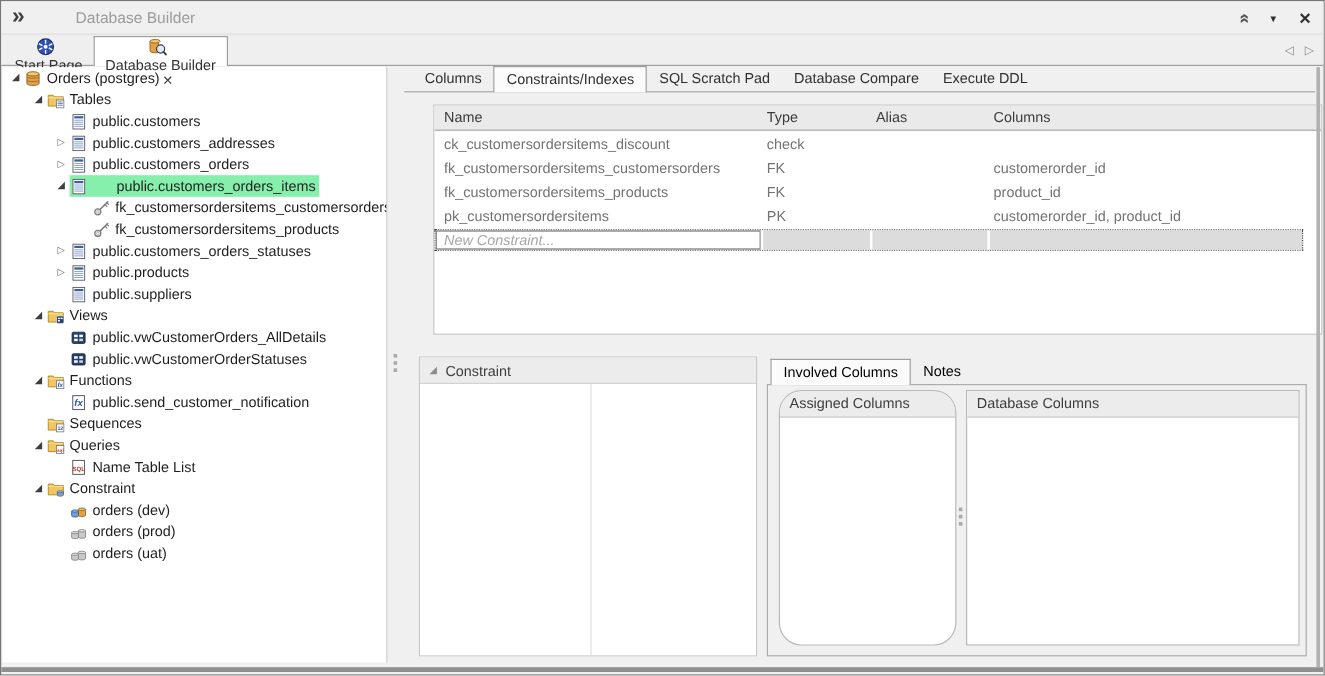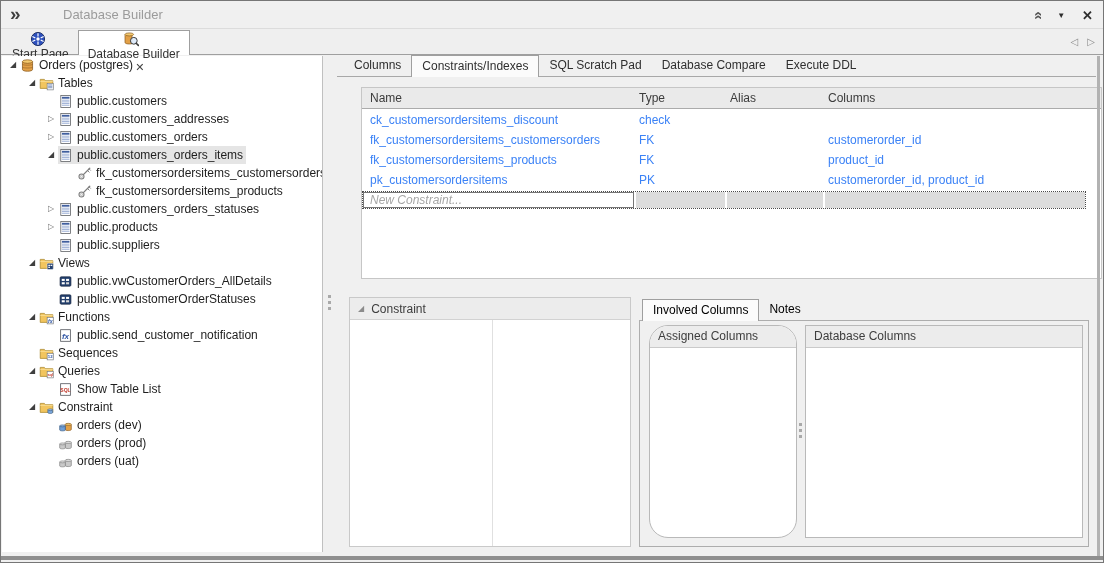--- a/index.html
+++ b/index.html
@@ -26,38 +26,38 @@
   .tab-close { margin-left:12px; font-size:11px; color:#444; cursor:pointer; }
   .tab-nav { margin-left:auto; align-self:center; display:flex; gap:9px; padding-right:8px; color:#8c8c8c; font-size:10px; }
   .tab-nav span { cursor:pointer; }
   
   .tree-panel { position:absolute; left:1px; top:55px; width:321px; bottom:10px; background:#fff; border-right:1px solid #c0c0c0; overflow:hidden; }
   .tree-row { height:18px; display:flex; align-items:center; white-space:nowrap; color:#1e1e1e; cursor:default; }
   .arrow { width:14px; flex:0 0 14px; text-align:center; font-size:8px; line-height:18px; }
   .arrow.expanded { color:#3f3f3f; }
   .arrow.collapsed { color:#707070; }
   .node { display:flex; align-items:center; height:18px; padding-right:3px; }
-  .node.selected { background:#e5e5e5; }
+  .node.selected { background:#86efac;gap:20px; }
   .icon { display:inline-block; width:15px; height:15px; flex:0 0 15px; }
   .icon svg { width:100%; height:100%; display:block; }
   .node .icon { margin-right:4px; }
   
   .main-splitter { position:absolute; left:322px; top:55px; width:14px; bottom:10px; background:#f0f0f0; cursor:col-resize; }
   .grip { position:absolute; left:50%; top:calc(50% - 9px); width:3px; height:3px; margin-left:-2px;
           background:#a9a9a9; box-shadow:0 6px 0 #a9a9a9, 0 12px 0 #a9a9a9; }
   
   .right-panel { position:absolute; left:336px; top:54px; right:7px; bottom:10px; background:#f0f0f0; }
   .panel-tab-bar { position:absolute; left:0; top:0; right:0; height:22px; display:flex; align-items:flex-end; padding-left:7px; border-bottom:1px solid #a8a8a8; }
   .panel-tab { line-height:20px; height:21px; padding:0 10px; color:#2f2f2f; cursor:pointer; white-space:nowrap; }
   .panel-tab.active { background:#fbfbfb; border:1px solid #9f9f9f; border-bottom:none; height:22px; margin-bottom:-1px; z-index:2; }
   
   .constraints-table { position:absolute; left:24px; top:32px; width:741px; height:192px; background:#fff; border:1px solid #c6c6c6; overflow:hidden; }
   .tbl-header { display:grid; grid-template-columns:269px 91px 98px 1fr; height:21px; align-items:center; background:#eaeaea; border-bottom:1px solid #ababab; color:#3b3b3b; }
   .tbl-header > div { padding-left:8px; white-space:nowrap; overflow:hidden; }
-  .tbl-row { display:grid; grid-template-columns:269px 91px 98px 1fr; height:20px; align-items:center; color:#3b82f6; cursor:default; }
+  .tbl-row { display:grid; grid-template-columns:269px 91px 98px 1fr; height:20px; align-items:center; color:#737373; cursor:default; }
   .tbl-row > div { padding-left:8px; white-space:nowrap; overflow:hidden; }
   .tbl-body .tbl-row:first-child { margin-top:1px; }
   .new-row { display:grid; grid-template-columns:271px 91px 98px 1fr; width:724px; height:18px; margin-top:1px; border:1px dotted #4a4a4a; }
   .new-cell-input { background:#fff; border:1px solid #767676; color:#a6a6a6; font-style:italic; line-height:14px; padding-left:6px; overflow:hidden; white-space:nowrap; }
   .new-cell { background:#dcdcdc; border-left:2px solid #fff; }
   
   .constraint-panel { position:absolute; left:12px; top:242px; width:282px; bottom:5px; border:1px solid #c9c9c9; background:#fff; }
   .cp-header { height:22px; background:#ececec; border-bottom:1px solid #d2d2d2; display:flex; align-items:center; gap:7px; padding-left:8px; color:#3d3d3d; cursor:pointer; }
   .cp-tri { font-size:8px; color:#8b8b8b; }
   .cp-body { position:absolute; left:0; top:22px; right:0; bottom:0; background:#fff; }
@@ -376,21 +376,21 @@
       </div>
       <div class="tree-row" style="padding-left: 42px;">
         <span class="arrow none"></span>
         <span class="node">
           <span class="icon">
             <svg viewBox="0 0 16 16">
               <rect x="2.8" y="1.8" width="10.4" height="12.4" fill="#fff" stroke="#5a5d63" stroke-width=".9"></rect>
               <text x="8" y="10.8" font-size="5.4" font-weight="bold" fill="#c0392b" text-anchor="middle">SQL</text>
             </svg>
           </span>
-          <span>Show Table List</span>
+          <span>Name Table List</span>
         </span>
       </div>
       <div class="tree-row" style="padding-left: 23px;">
         <span class="arrow expanded">◢</span>
         <span class="node">
           <span class="icon">
             <svg viewBox="0 0 16 16">
               <path d="M1.3 3.6h4.4l1.1 1.4h7.9v8.2H1.3z" fill="#f2c55e" stroke="#a8862a" stroke-width=".8"></path>
               <path d="M1.3 5.8h13.4" stroke="#fbe2a0" stroke-width=".8"></path>
               <path d="M9.4 10.4v3c0 .7 1.2 1 2.6 1s2.6-.3 2.6-1v-3" fill="#7aa7db" stroke="#33567f" stroke-width=".6"></path>

